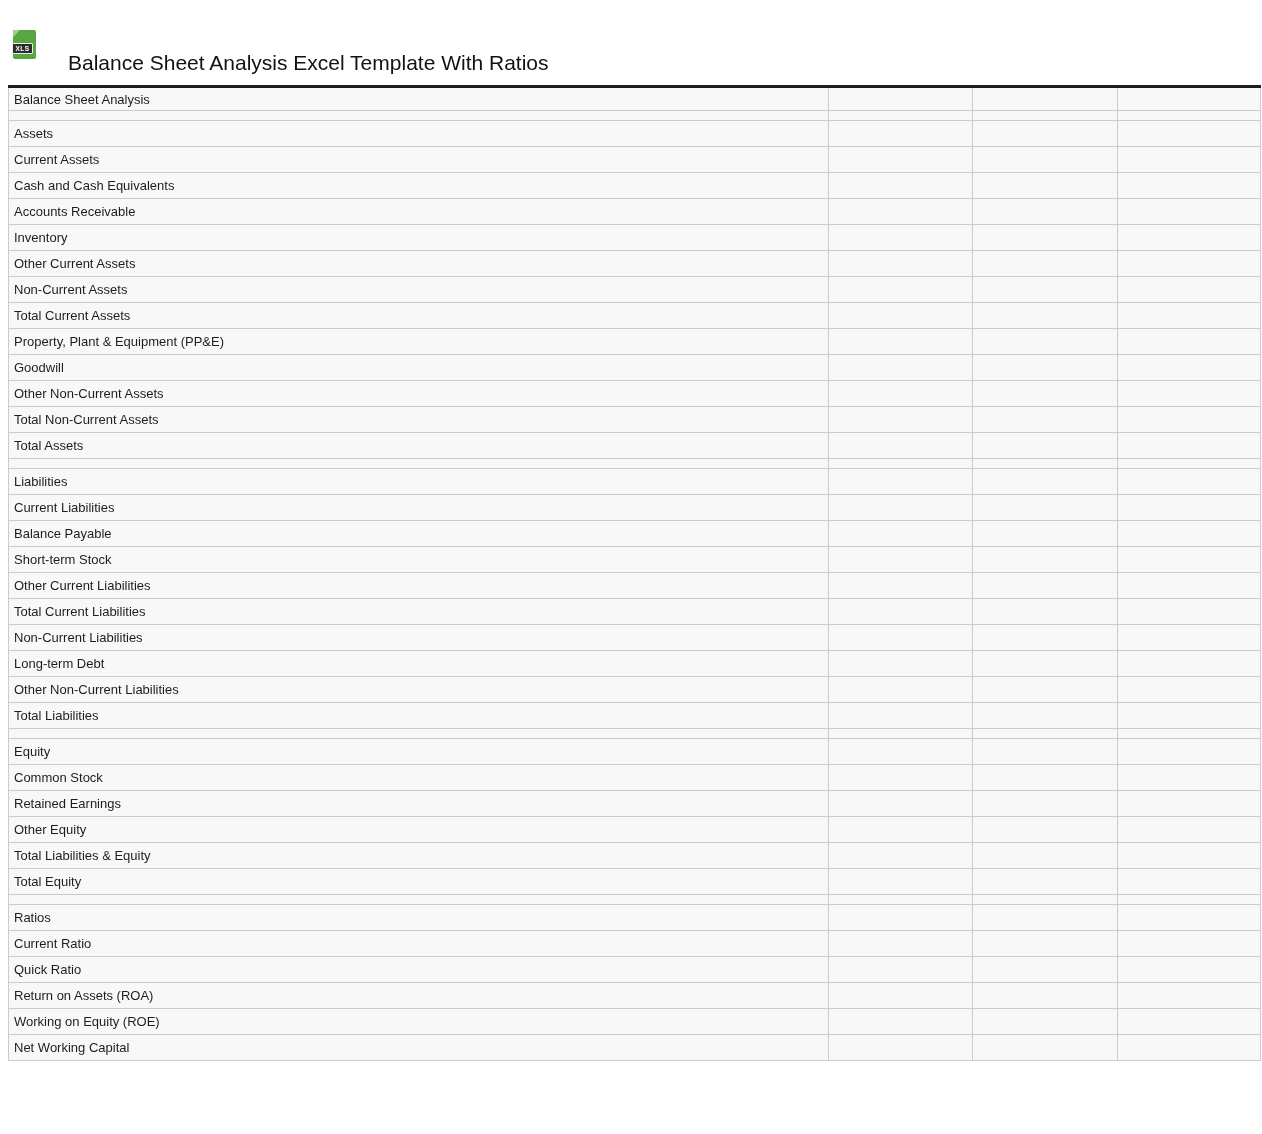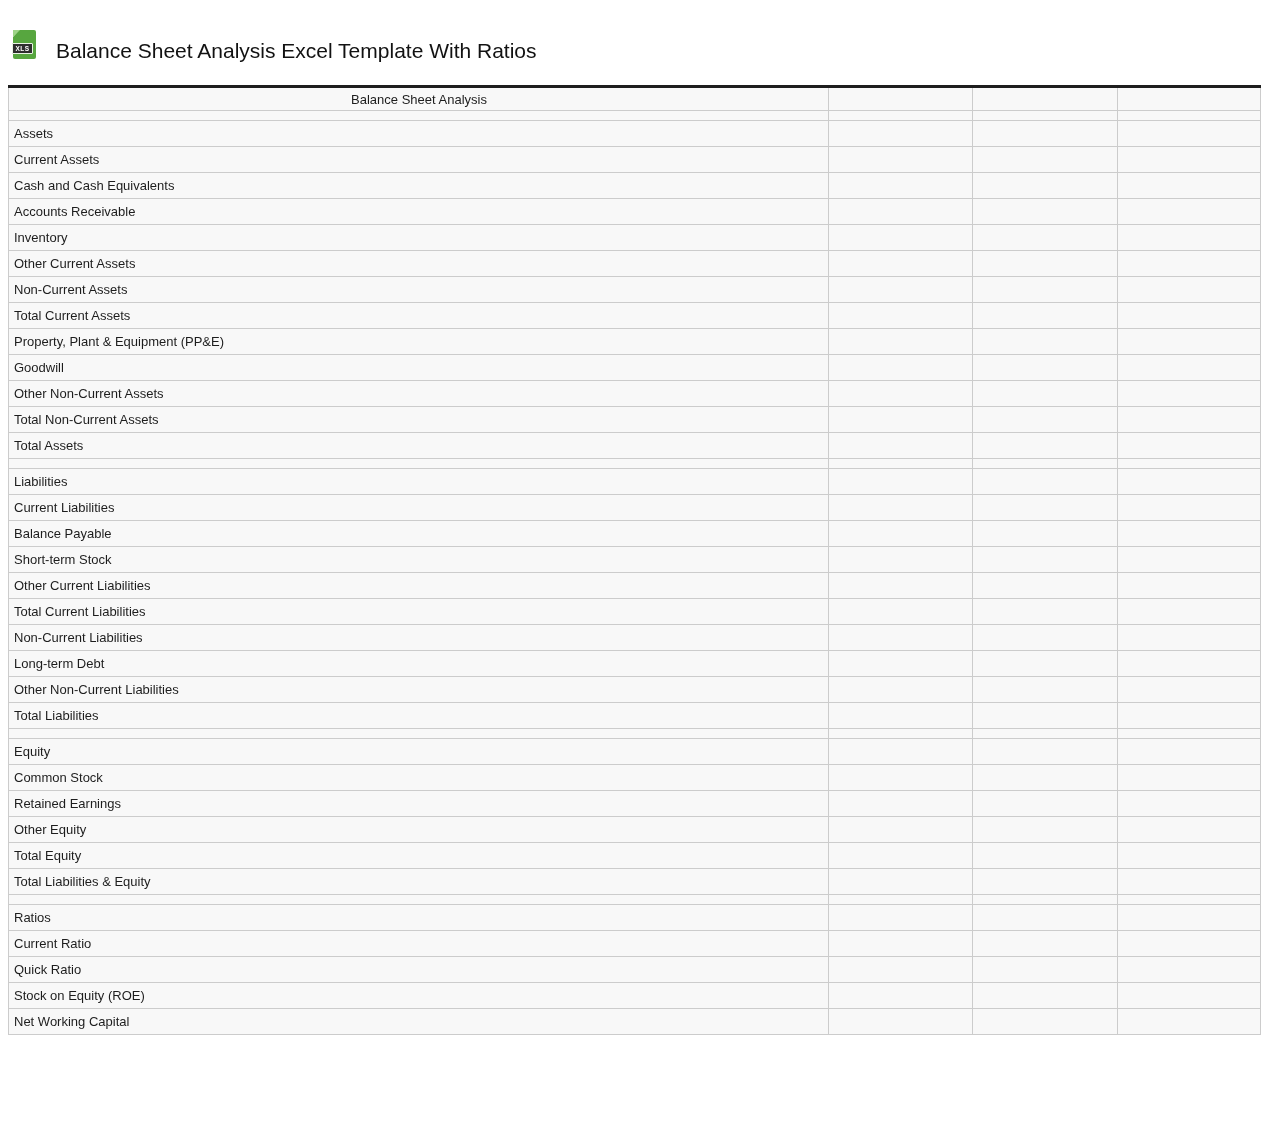--- a/index.html
+++ b/index.html
@@ -53,21 +53,21 @@
     font-size: 6.5px;
     font-weight: bold;
     line-height: 9px;
     text-align: center;
     letter-spacing: 0.4px;
   }
   .page-title {
     position: absolute;
     left: 52px;
     top: 33px;
-    margin: 4px;
+    margin: 16px;
     font-size: 21px;
     font-weight: 400;
     line-height: 28px;
     color: #121212;
     white-space: nowrap;
   }
 
   
   table.balance-sheet {
     margin-left: 8px;
@@ -80,21 +80,21 @@
     border: 1px solid #cccccc;
     background: #f8f8f8;
     font-size: 13px;
     color: #1d1d1d;
     height: 25px;
     padding: 0 4px 0 5px;
     vertical-align: middle;
     overflow: hidden;
     white-space: nowrap;
   }
-  table.balance-sheet tr:first-child td { height: 22px; text-align: center; }
+  table.balance-sheet tr:first-child td { height: 22px; }
   table.balance-sheet tr.spacer td { height: 9px; }
 </style>
 </head>
 <body>
 
 <div class="page-header">
   <span class="xls-icon">
     <span class="sheet"></span>
     <span class="fold"></span>
     <span class="badge">XLS</span>
@@ -290,31 +290,31 @@
         <td></td>
         <td></td>
       </tr>
       <tr>
         <td>Other Equity</td>
         <td></td>
         <td></td>
         <td></td>
       </tr>
       <tr>
+        <td>Total Liabilities &amp; Equity</td>
+        <td></td>
+        <td></td>
+        <td></td>
+      </tr>
+      <tr>
         <td>Total Equity</td>
         <td></td>
         <td></td>
         <td></td>
       </tr>
-      <tr>
-        <td>Total Liabilities &amp; Equity</td>
-        <td></td>
-        <td></td>
-        <td></td>
-      </tr>
       <tr class="spacer">
         <td></td>
         <td></td>
         <td></td>
         <td></td>
       </tr>
       <tr>
         <td>Ratios</td>
         <td></td>
         <td></td>
@@ -326,21 +326,27 @@
         <td></td>
         <td></td>
       </tr>
       <tr>
         <td>Quick Ratio</td>
         <td></td>
         <td></td>
         <td></td>
       </tr>
       <tr>
-        <td>Stock on Equity (ROE)</td>
+        <td>Return on Assets (ROA)</td>
+        <td></td>
+        <td></td>
+        <td></td>
+      </tr>
+      <tr>
+        <td>Working on Equity (ROE)</td>
         <td></td>
         <td></td>
         <td></td>
       </tr>
       <tr>
         <td>Net Working Capital</td>
         <td></td>
         <td></td>
         <td></td>
       </tr>

